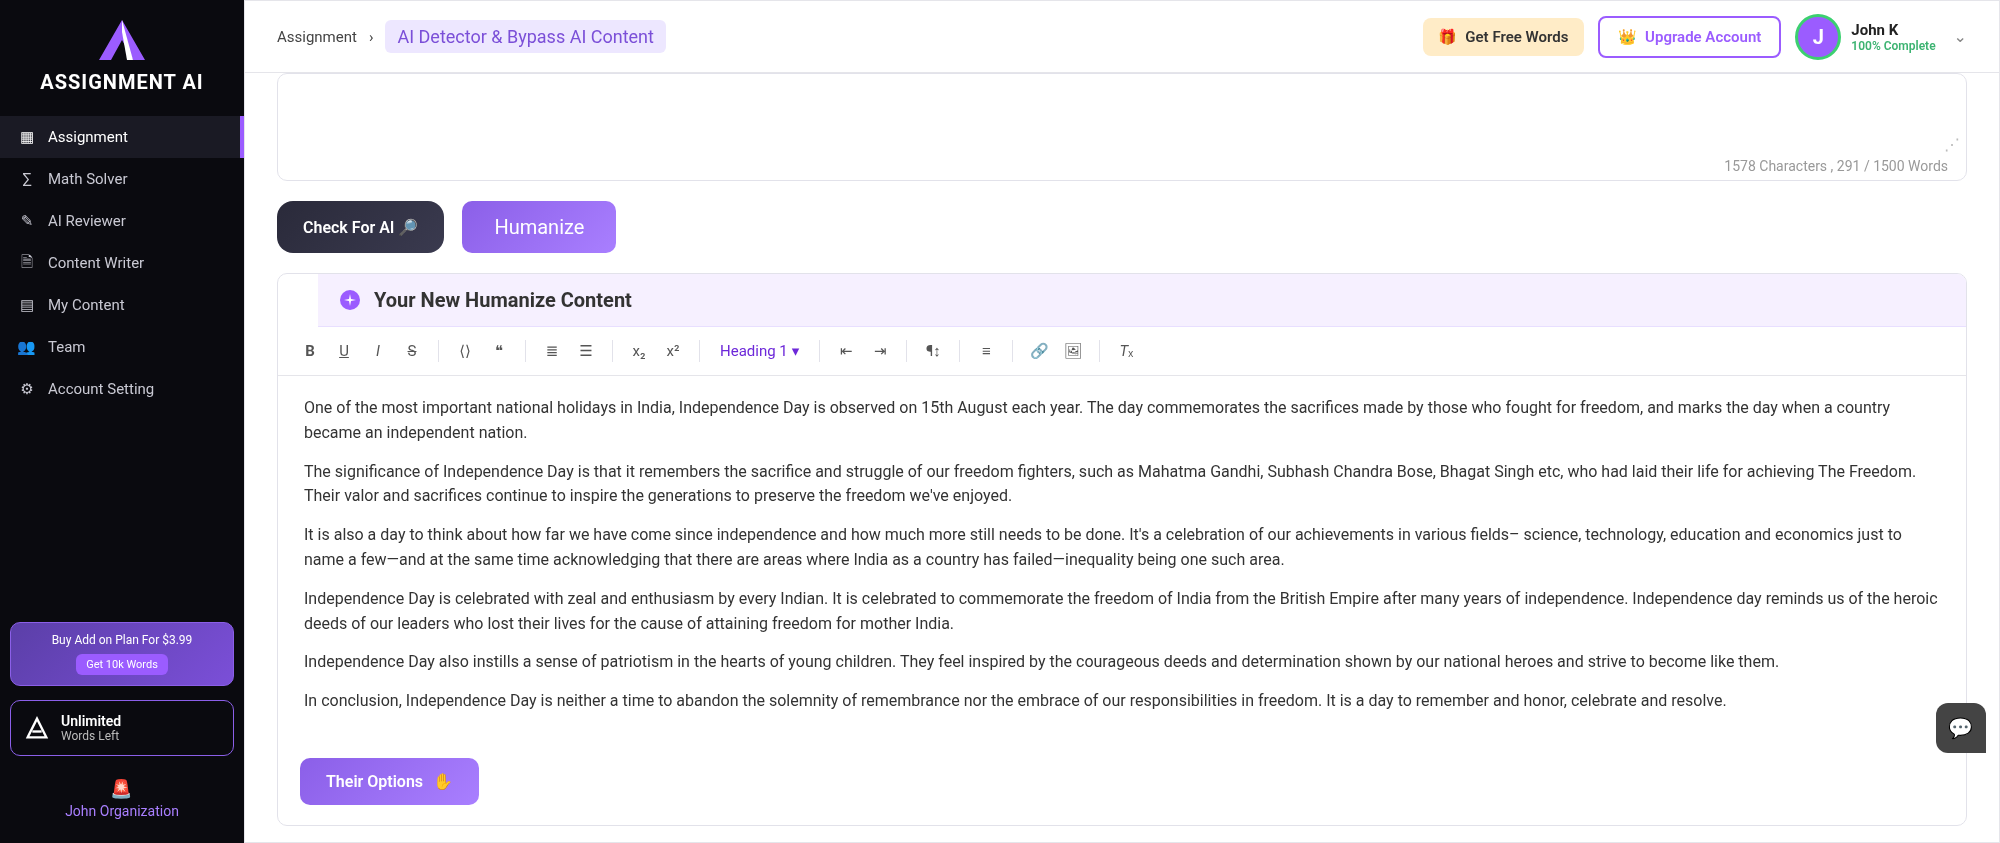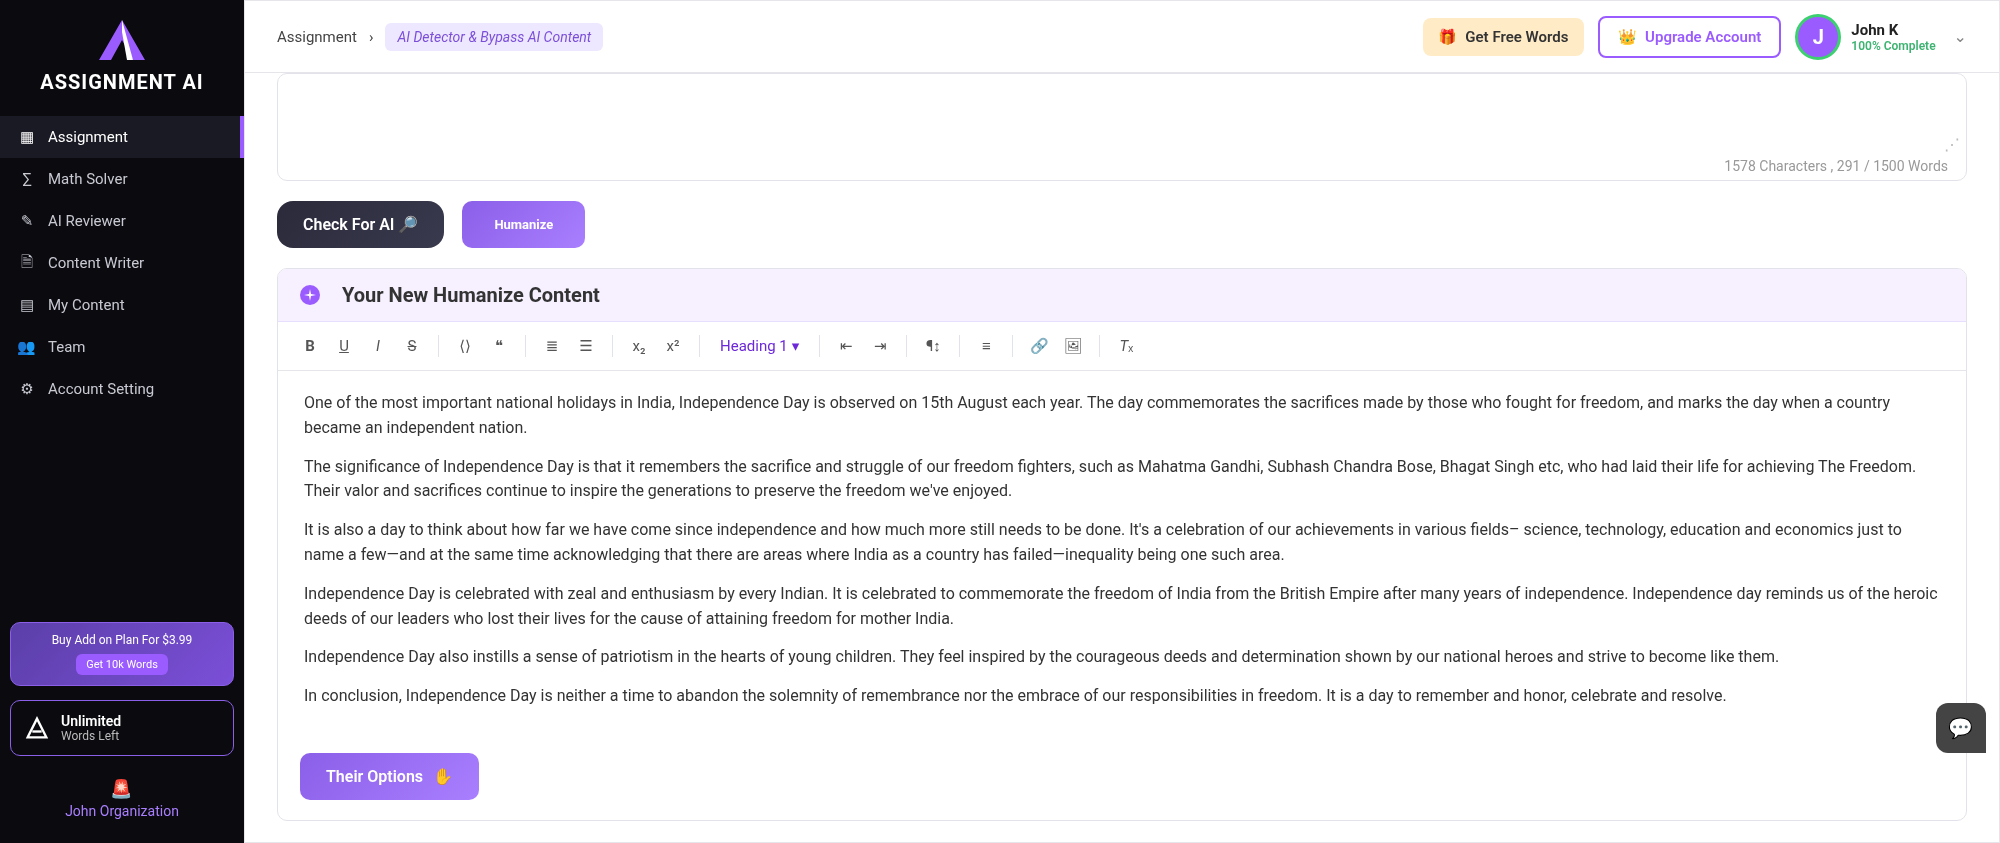--- a/index.html
+++ b/index.html
@@ -21,37 +21,37 @@
 .unlimited-icon { width: 28px; height: 28px; }
 .unlimited-text { color: #fff; }
 .unlimited-text .u1 { font-size: 14px; font-weight: 600; }
 .unlimited-text .u2 { font-size: 12px; color: #bbb; }
 .org-area { text-align: center; padding: 8px 0 14px; }
 .org-icon { color: #f2a; font-size: 18px; }
 .org-name { color: #a97fff; font-size: 14px; margin-top: 4px; }
 .main { flex: 1; background: #fff; border: 1px solid #e5e5ea; display: flex; flex-direction: column; overflow: hidden; }
 .topbar { height: 72px; border-bottom: 1px solid #e5e5ea; display: flex; align-items: center; padding: 0 32px; gap: 14px; }
 .breadcrumb { display: flex; align-items: center; gap: 12px; font-size: 15px; color: #444; }
-.bc-current { background: #ede7ff; color: #7b4fd8; padding: 6px 12px; border-radius: 6px; font-size: 14px; font-style: italic; }
+.bc-current { background: #ede7ff; color: #7b4fd8; padding: 6px 12px; border-radius: 6px; font-size: 18px; }
 .top-actions { margin-left: auto; display: flex; align-items: center; gap: 14px; }
 .gfw-btn { background: #ffecc7; color: #333; border: none; padding: 10px 16px; border-radius: 8px; font-size: 15px; font-weight: 600; display: flex; align-items: center; gap: 8px; cursor: pointer; }
 .upgrade-btn { border: 2px solid #9b5cff; color: #9b5cff; background: #fff; padding: 10px 18px; border-radius: 8px; font-size: 15px; font-weight: 600; display: flex; align-items: center; gap: 8px; cursor: pointer; }
 .user-chip { display: flex; align-items: center; gap: 10px; cursor: pointer; }
 .avatar { width: 46px; height: 46px; border-radius: 50%; background: #9b5cff; border: 3px solid #3cd070; display: flex; align-items: center; justify-content: center; color: #fff; font-weight: 700; font-size: 20px; }
 .user-meta .uname { font-size: 15px; font-weight: 700; color: #222; }
 .user-meta .ucomp { font-size: 12px; color: #3cb371; font-weight: 600; }
 .content { flex: 1; padding: 0 32px 24px; overflow-y: auto; }
 .input-box { border: 1px solid #e2e2ea; border-radius: 10px; height: 108px; margin-bottom: 20px; background: #fff; position: relative; }
 .input-box .resize-handle { position: absolute; right: 6px; bottom: 26px; color: #bbb; font-size: 16px; }
 .counter-row { position: absolute; right: 18px; bottom: 6px; font-size: 14px; color: #999; }
 .btn-row { display: flex; gap: 18px; margin-bottom: 20px; }
 .btn-check { background: linear-gradient(135deg, #2a2a3a, #3a3a4f); color: #fff; border: none; padding: 14px 26px; border-radius: 16px; font-size: 16px; font-weight: 600; cursor: pointer; display: flex; align-items: center; gap: 8px; }
-.btn-humanize { background: linear-gradient(135deg, #8b5fe8, #a97fff); color: #fff; border: none; padding: 14px 32px; border-radius: 10px; font-size: 13px; font-weight: 700; cursor: pointer; }
+.btn-humanize { background: linear-gradient(135deg, #8b5fe8, #a97fff); color: #fff; border: none; padding: 14px 32px; border-radius: 10px; font-size: 20px; font-weight: 400; cursor: pointer; }
 .result-card { border: 1px solid #e2e2ea; border-radius: 10px; overflow: hidden; }
-.result-header { background: #f6f0ff; border-bottom: 1px solid #e8dfff; padding: 14px 20px; display: flex; align-items: center; gap: 20px; }
+.result-header { background: #f6f0ff; border-bottom: 1px solid #e8dfff; padding: 14px 20px; display: flex; align-items: center; gap: 12px; margin-left: 40px; }
 .result-title { font-size: 20px; font-weight: 700; color: #333; }
 .toolbar { border-bottom: 1px solid #e5e5ea; padding: 10px 18px; display: flex; align-items: center; gap: 6px; flex-wrap: wrap; }
 .tb-sep { width: 1px; height: 22px; background: #e2e2ea; margin: 0 6px; }
 .tb-btn { width: 28px; height: 28px; display: inline-flex; align-items: center; justify-content: center; color: #555; cursor: pointer; border-radius: 4px; font-size: 15px; }
 .tb-select { font-size: 15px; color: #6d28d9; padding: 4px 8px; border: none; background: transparent; cursor: pointer; display: flex; align-items: center; gap: 4px; }
 .body-text { padding: 20px 26px; font-size: 16px; line-height: 1.55; color: #333; }
 .body-text p { margin-bottom: 14px; }
 .more-btn { margin: 10px 0 20px 22px; background: linear-gradient(135deg, #8b5fe8, #a97fff); color: #fff; border: none; padding: 14px 26px; border-radius: 10px; font-size: 16px; font-weight: 600; cursor: pointer; display: inline-flex; align-items: center; gap: 10px; }
 .chat-bubble { position: fixed; right: 14px; bottom: 90px; width: 50px; height: 50px; border-radius: 12px 12px 0 12px; background: #444; color: #fff; display: flex; align-items: center; justify-content: center; font-size: 20px; cursor: pointer; }
 </style>

